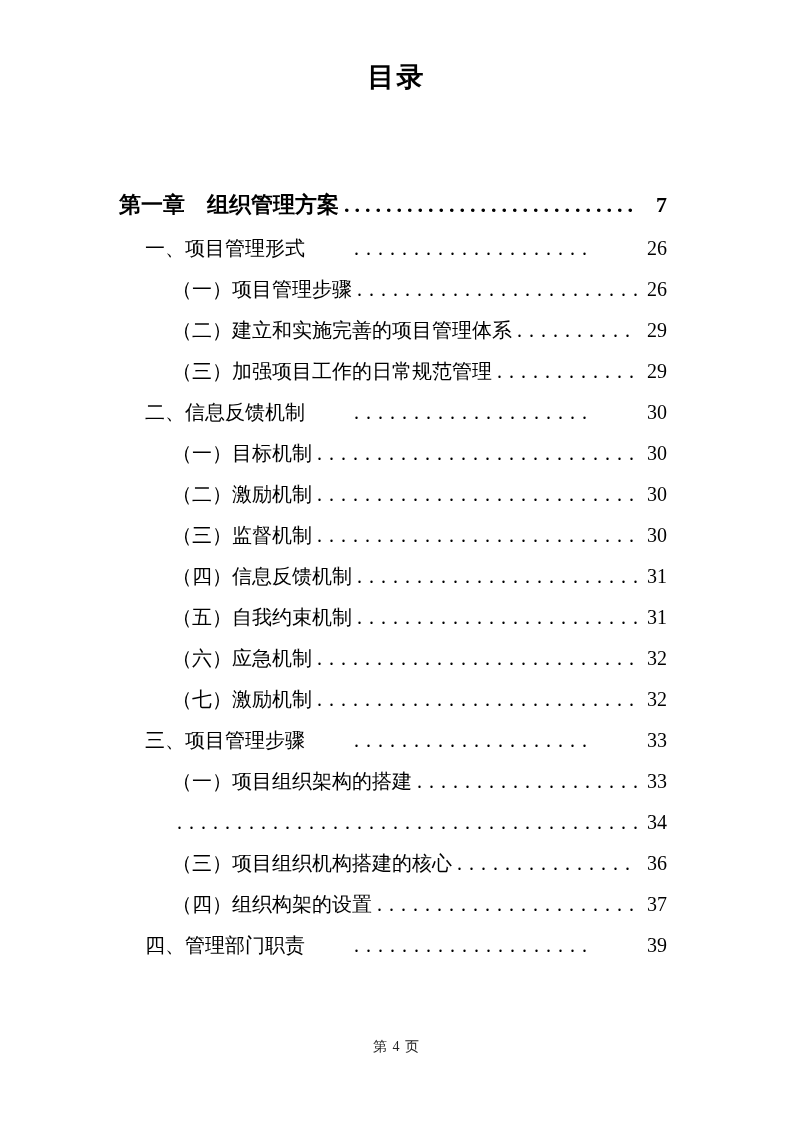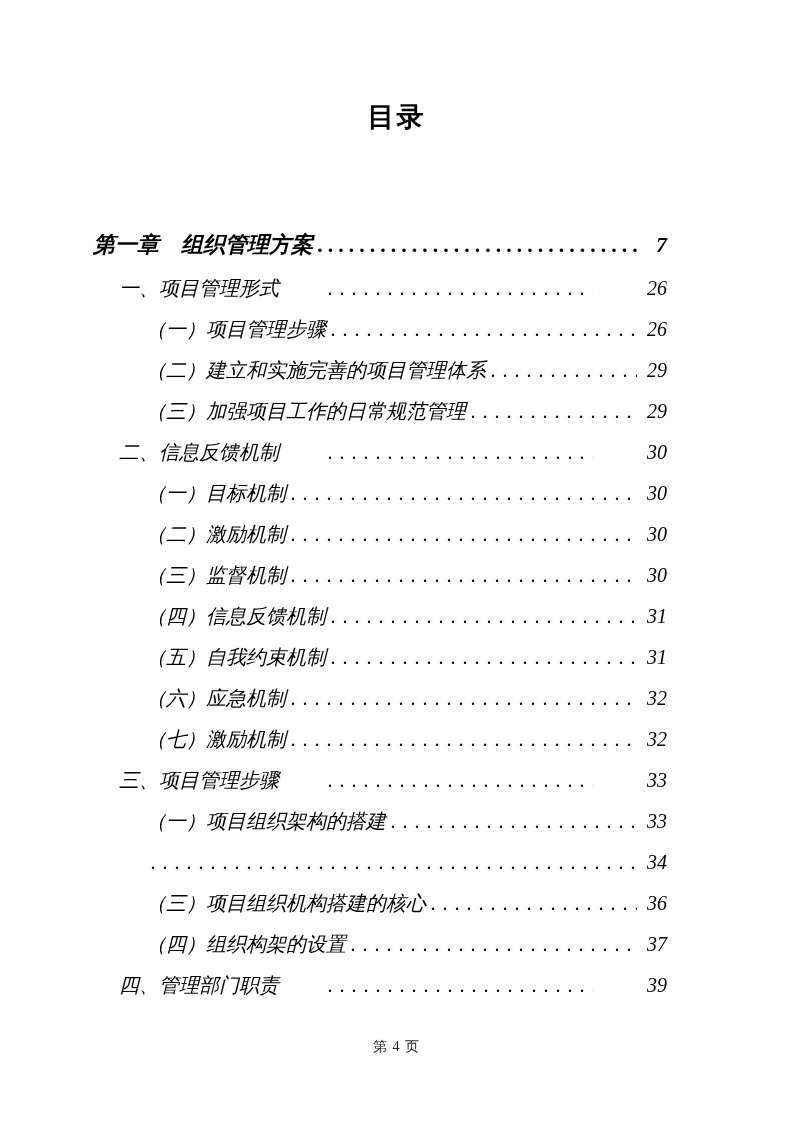--- a/index.html
+++ b/index.html
@@ -9,32 +9,31 @@
   }
   .page {
     position: relative;
     width: 793px;
     height: 1122px;
     background: #ffffff;
     color: #000000;
     font-family: "Liberation Serif", "DejaVu Serif", serif;
     overflow: hidden;
     box-sizing: border-box;
-    padding-top: 100px;
+    padding-top: 60px;
   }
   .doc-title {
     text-align: center;
     font-size: 27px;
     line-height: 34px;
     font-weight: bold;
     letter-spacing: 2px;
   }
   .toc-list {
-    margin: 88px 126px 0 93px;
-    font-style: italic;
+    margin: 88px 126px 0 119px;
   }
   .toc-entry {
     display: flex;
     align-items: baseline;
     height: 41px;
     line-height: 41px;
     font-size: 20px;
     white-space: nowrap;
   }
   .toc-entry.level-0 {

